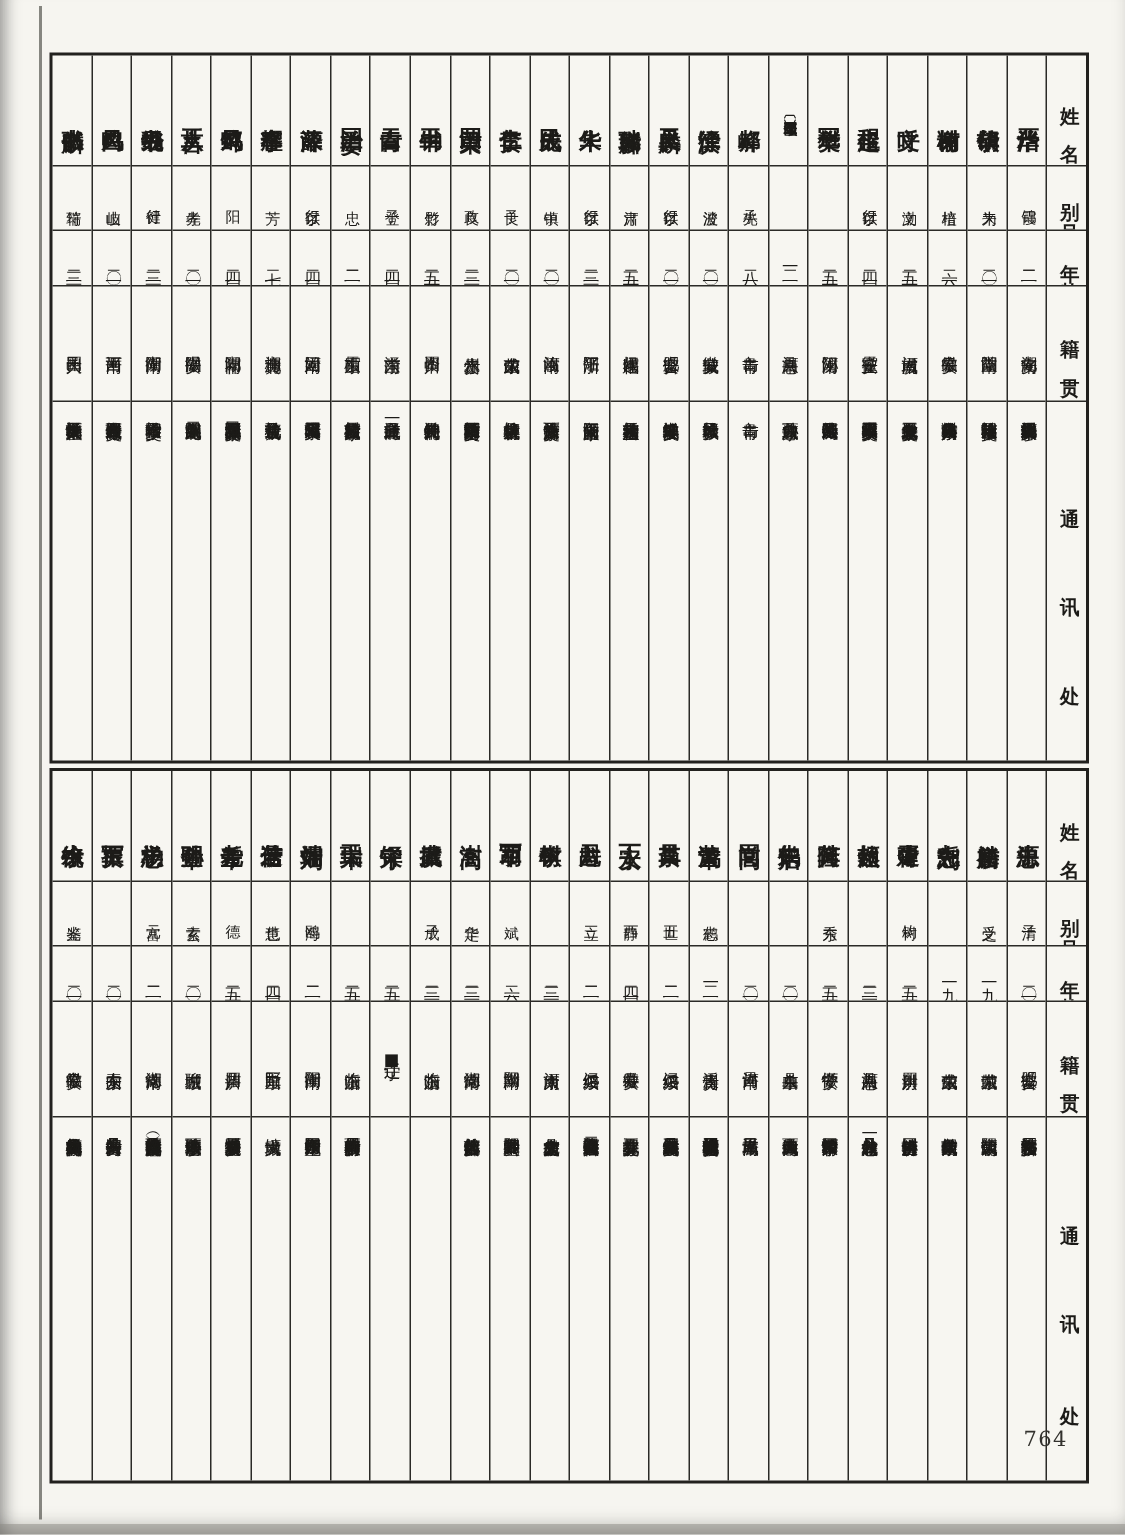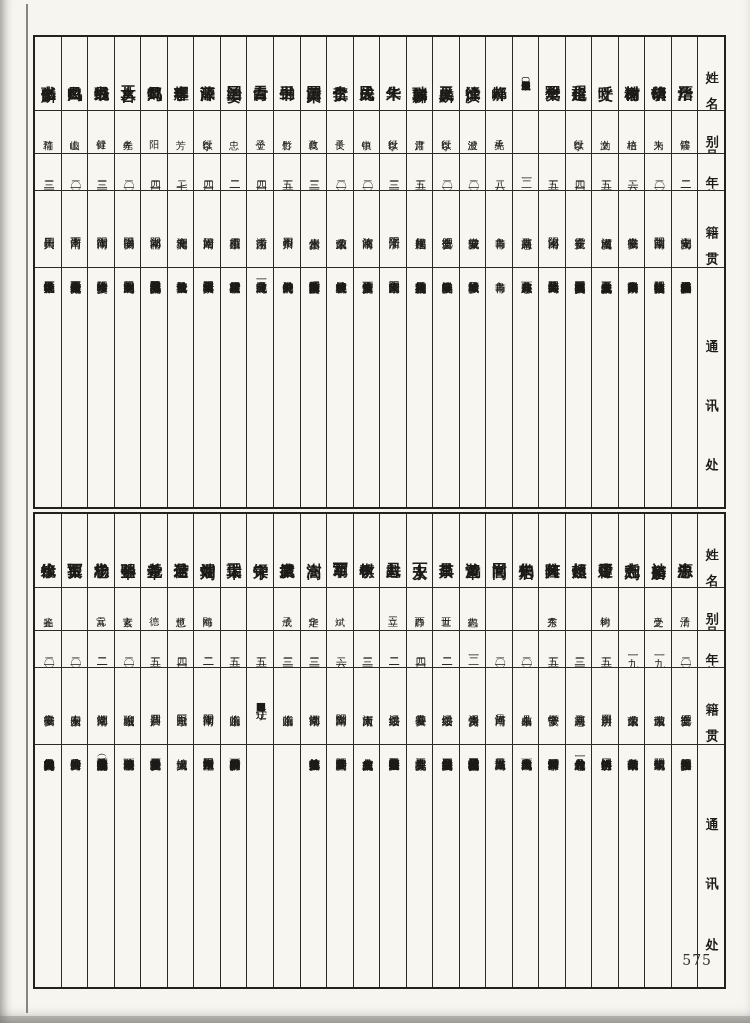--- a/index.html
+++ b/index.html
@@ -902,14 +902,14 @@
         </div>
         <div class="cell c-native">
           <span>安徽临泉</span>
         </div>
         <div class="cell c-addr">
           <span>临泉县杨桥集北门内德康祥对门交</span>
         </div>
       </div>
     </div>
 
-  <div class="page-number">575</div>
+  <div class="page-number">764</div>
 </div>
 
 </body></html>

